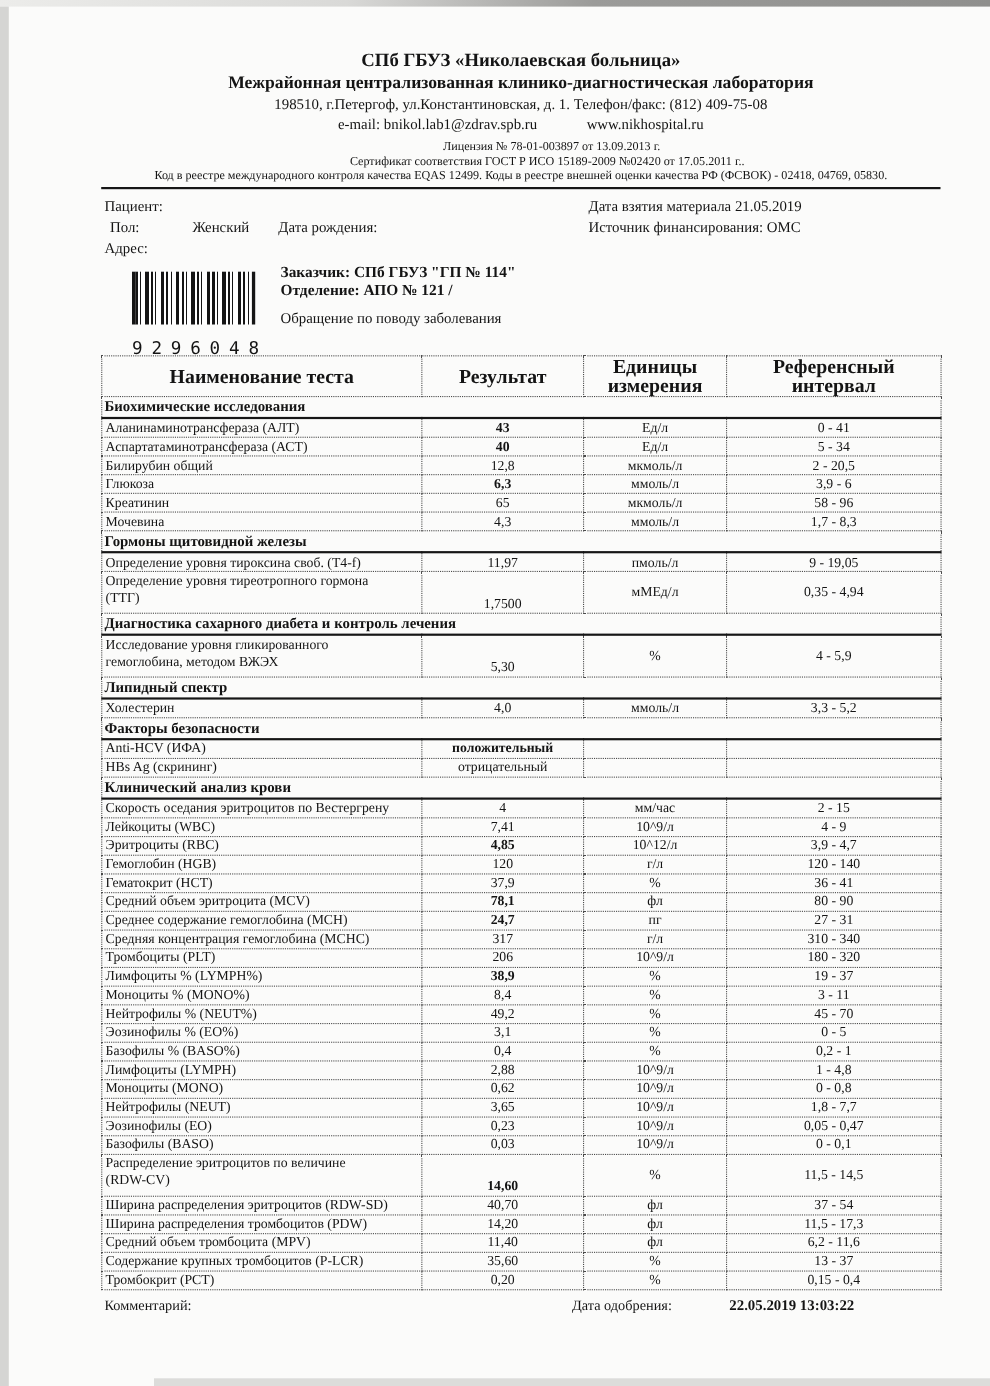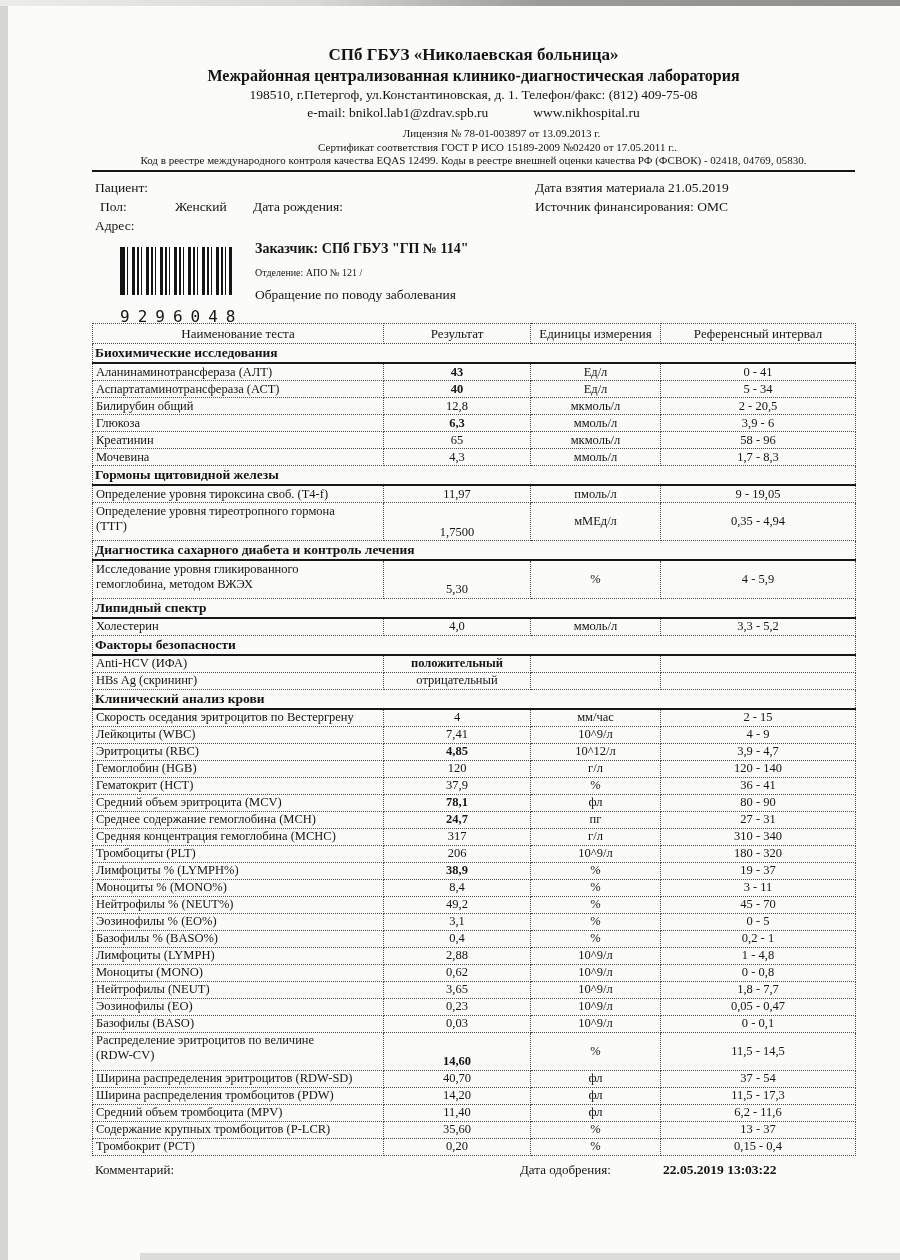--- a/index.html
+++ b/index.html
@@ -37,29 +37,29 @@
   .pinfo .at { position:absolute; top:0; white-space:nowrap; }
 
   .order { position:relative; height:76px; margin-top:4px; }
   .barcode-wrap { position:absolute; left:28px; top:6px; width:112px; text-align:center; }
   .barcode { height:48px; background:
       repeating-linear-gradient(90deg,#151515 0 2px,#fff 2px 4px,#151515 4px 5px,#fff 5px 9px,#151515 9px 12px,#fff 12px 14px);
     border-left:3px solid #151515; border-right:3px solid #151515; }
   .barcode-digits { font-family:"DejaVu Sans Mono",monospace; font-size:16px; letter-spacing:8px; margin-top:12px; }
   .order-text { position:absolute; left:163px; top:0; }
   .order-text .customer { font-size:14px; font-weight:bold; }
-  .order-text .department { font-size:10px; font-weight:normal; margin-top:10px; }
+  .order-text .department { font-size:14px; font-weight:bold; }
   .order-text .reason { font-size:13.5px; margin-top:9px; }
 
   
   table.results { border-collapse:collapse; width:763px; margin-top:6px;
     border:1px dotted #4a4a4a; table-layout:fixed; }
   table.results th, table.results td { border:1px dotted #4a4a4a; }
   table.results th {
-    font-size:13px; font-weight:normal; line-height:17px; padding:1px 2px; text-align:center;
+    font-size:18px; font-weight:bold; line-height:17px; padding:1px 2px; text-align:center;
   }
   col.c-name { width:291px; } col.c-res { width:147px; }
   col.c-unit { width:130px; } col.c-ref { width:195px; }
   table.results td { font-size:12.5px; line-height:15px; padding:0.5px 3px; }
   td.cname { text-align:left; white-space:pre-line; }
   td.cres, td.cunit, td.cref { text-align:center; }
   td.cres.b { font-weight:bold; }
   tr.tall td { height:38px; }
   tr.tall td.cres { vertical-align:bottom; }
   tr.tall td.cname { vertical-align:top; }

